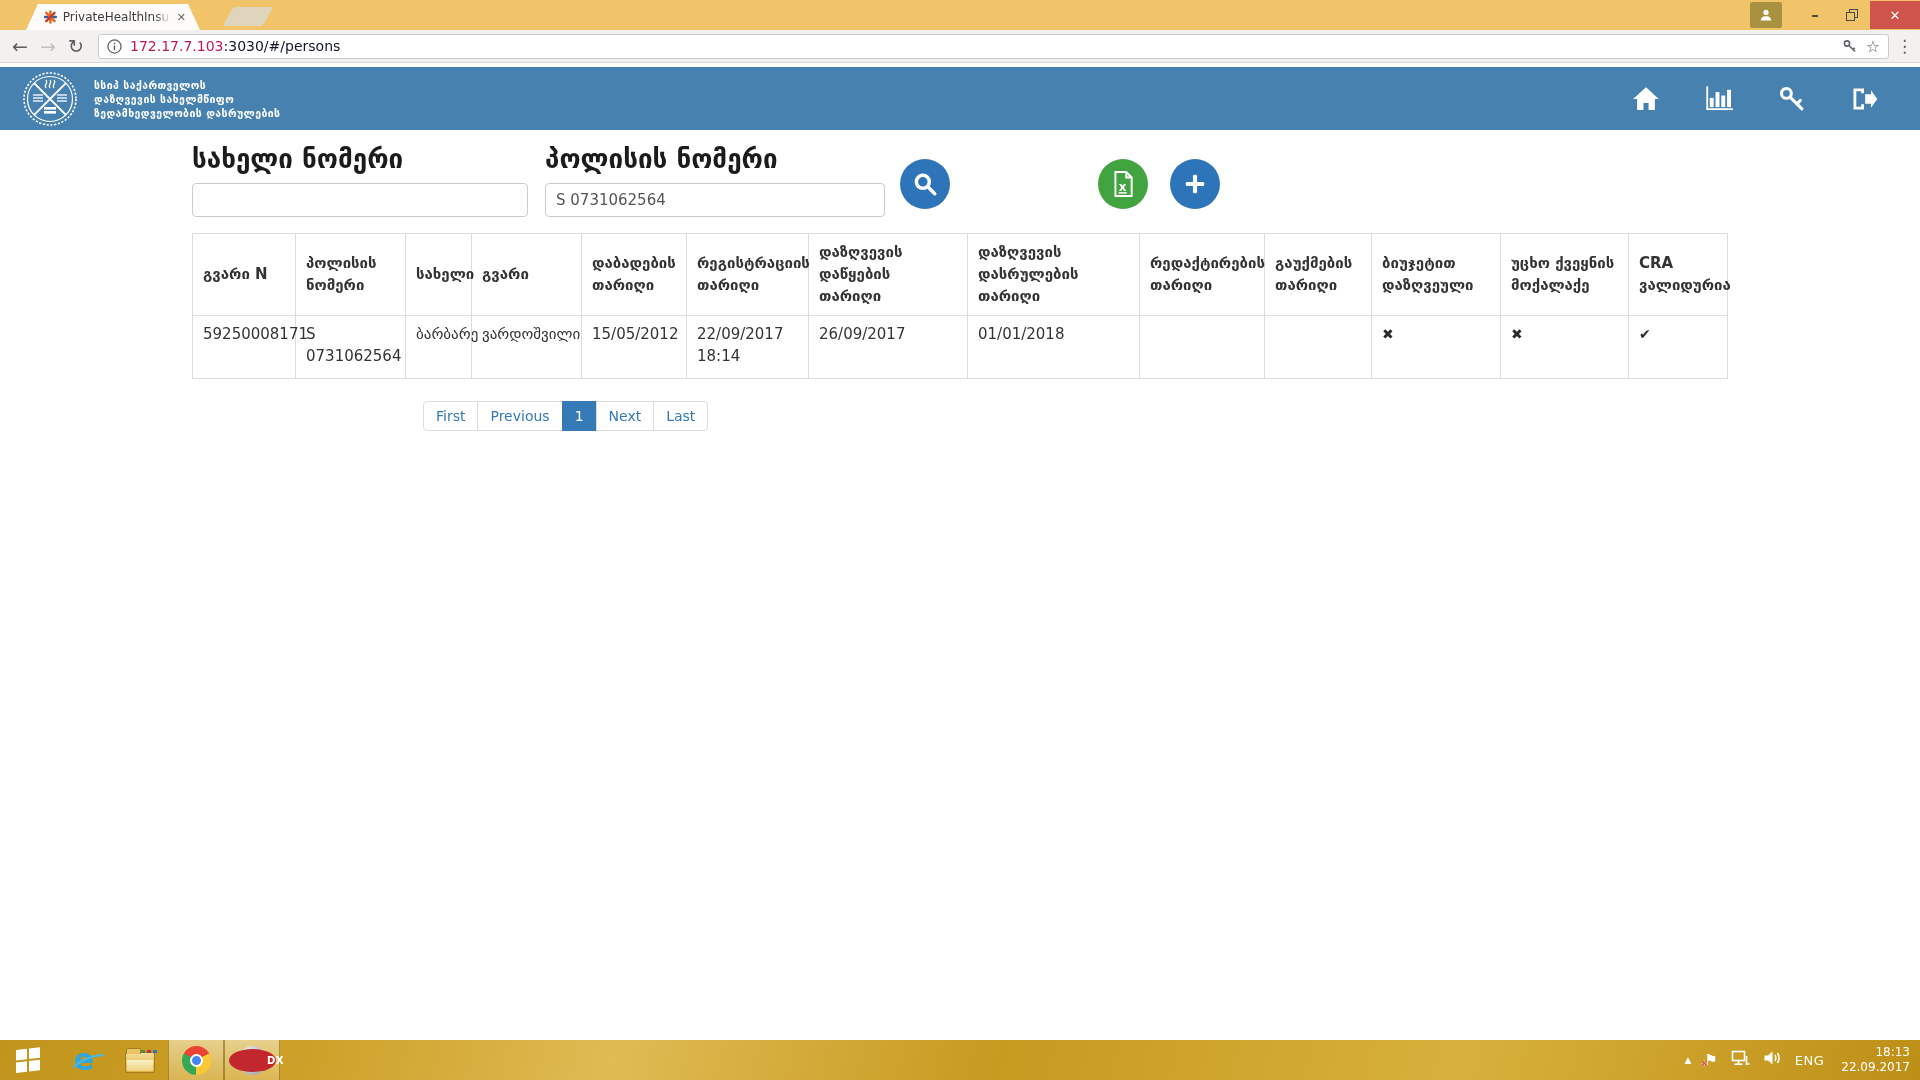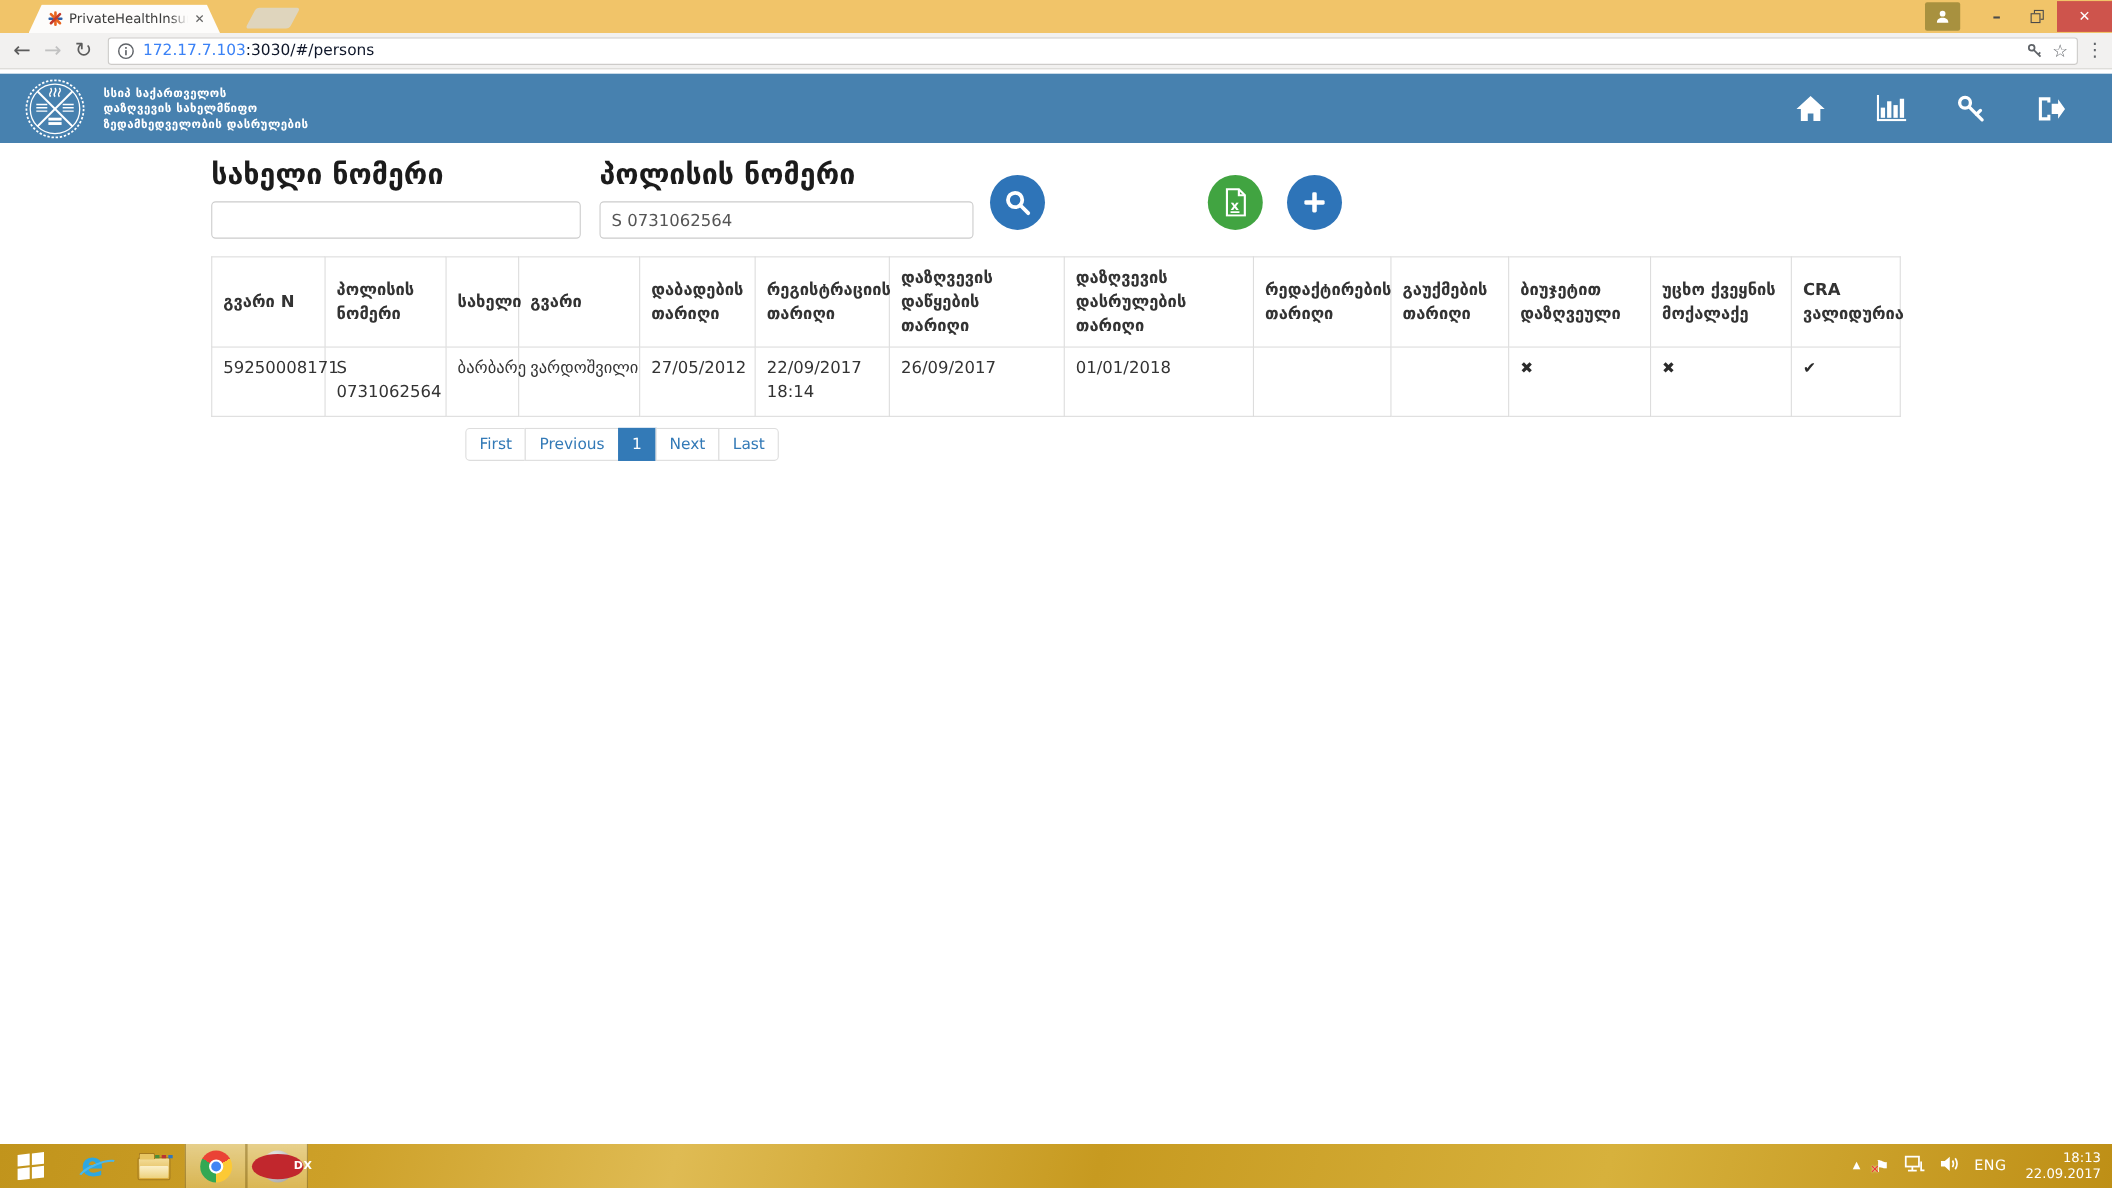--- a/index.html
+++ b/index.html
@@ -27,21 +27,21 @@
   .win-close { width:50px; height:28px; background:#CE544C; color:#fff; display:flex; align-items:center;
                justify-content:center; font-size:13px; font-weight:bold; }
 
   .toolbar { position:absolute; top:30px; left:0; width:1920px; height:33px; background:#F2F1F0;
              border-bottom:1px solid #D9D7D5; display:flex; align-items:center; }
   .navbtn { font-size:19px; color:#5c5c5c; width:28px; text-align:center; }
   .navbtn.disabled { color:#c1c1c1; }
   .omnibox { margin-left:8px; width:1791px; height:25px; background:#fff; border:1px solid #CDCBC9;
              border-radius:3px; display:flex; align-items:center; padding:0 8px; gap:8px; }
   .url { font-size:14px; white-space:nowrap; flex:1; }
-  .url .host { color:#3b82f6; }
+  .url .host { color:#be185d; }
   .url .rest { color:#0f172a; }
   .omni-ico { color:#5f6368; display:flex; align-items:center; }
   .menu-dots { font-size:17px; color:#5f6368; margin-left:7px; letter-spacing:0; }
 
   
   .page { position:absolute; top:64px; left:0; width:1920px; height:976px; background:#fff; }
   .app-header { position:absolute; top:3px; left:0; width:1920px; height:63px; background:#4781AF;
                 display:flex; align-items:center; }
   .logo { margin-left:22px; }
   .org { margin-left:16px; color:#fff; font-size:10.5px; line-height:14px; letter-spacing:.4px; font-weight:bold; }
@@ -62,21 +62,21 @@
   .btn-excel  { left:1098px; background:#41A441; }
   .btn-add    { left:1170px; background:#2E74B8; }
 
   table.grid { position:absolute; left:192px; top:169px; width:1535px; border-collapse:collapse;
                table-layout:fixed; font-size:15px; color:#333; }
   table.grid th, table.grid td { border:1px solid #ddd; padding:8px 10px; text-align:left; vertical-align:middle; }
   table.grid th { font-weight:bold; height:54px; line-height:1.45; }
   table.grid td { height:63px; vertical-align:top; line-height:1.45; }
   .mark { font-weight:bold; font-size:14px; color:#2b2b2b; }
 
-  .pager { position:absolute; left:423px; top:325px; display:flex; font-size:14px; }
+  .pager { position:absolute; left:423px; top:337px; display:flex; font-size:14px; }
   .pager a { border:1px solid #ddd; background:#fff; color:#337AB7; padding:6px 12px; margin-left:-1px;
              text-decoration:none; display:block; }
   .pager a.first { border-radius:4px 0 0 4px; margin-left:0; }
   .pager a.last { border-radius:0 4px 4px 0; }
   .pager a.active { background:#337AB7; border-color:#337AB7; color:#fff; }
 
   
   .taskbar { position:absolute; bottom:0; left:0; width:1920px; height:40px;
              background:linear-gradient(105deg,#C1941C 0%,#CDA028 16%,#DFBB53 32%,#C79A20 52%,#D7B13C 76%,#BE8F16 100%);
              display:flex; align-items:center; }
@@ -302,21 +302,21 @@
         <th>უცხო ქვეყნის მოქალაქე</th>
         <th>CRA ვალიდურია</th>
       </tr>
     </thead>
     <tbody>
       <tr>
         <td>59250008171</td>
         <td>S 0731062564</td>
         <td>ბარბარე</td>
         <td>ვარდოშვილი</td>
-        <td>27/05/2012</td>
+        <td>15/05/2012</td>
         <td>22/09/2017 18:14</td>
         <td>26/09/2017</td>
         <td>01/01/2018</td>
         <td></td>
         <td></td>
         <td><span class="mark">✖</span></td>
         <td><span class="mark">✖</span></td>
         <td><span class="mark">✔</span></td>
       </tr>
     </tbody>

